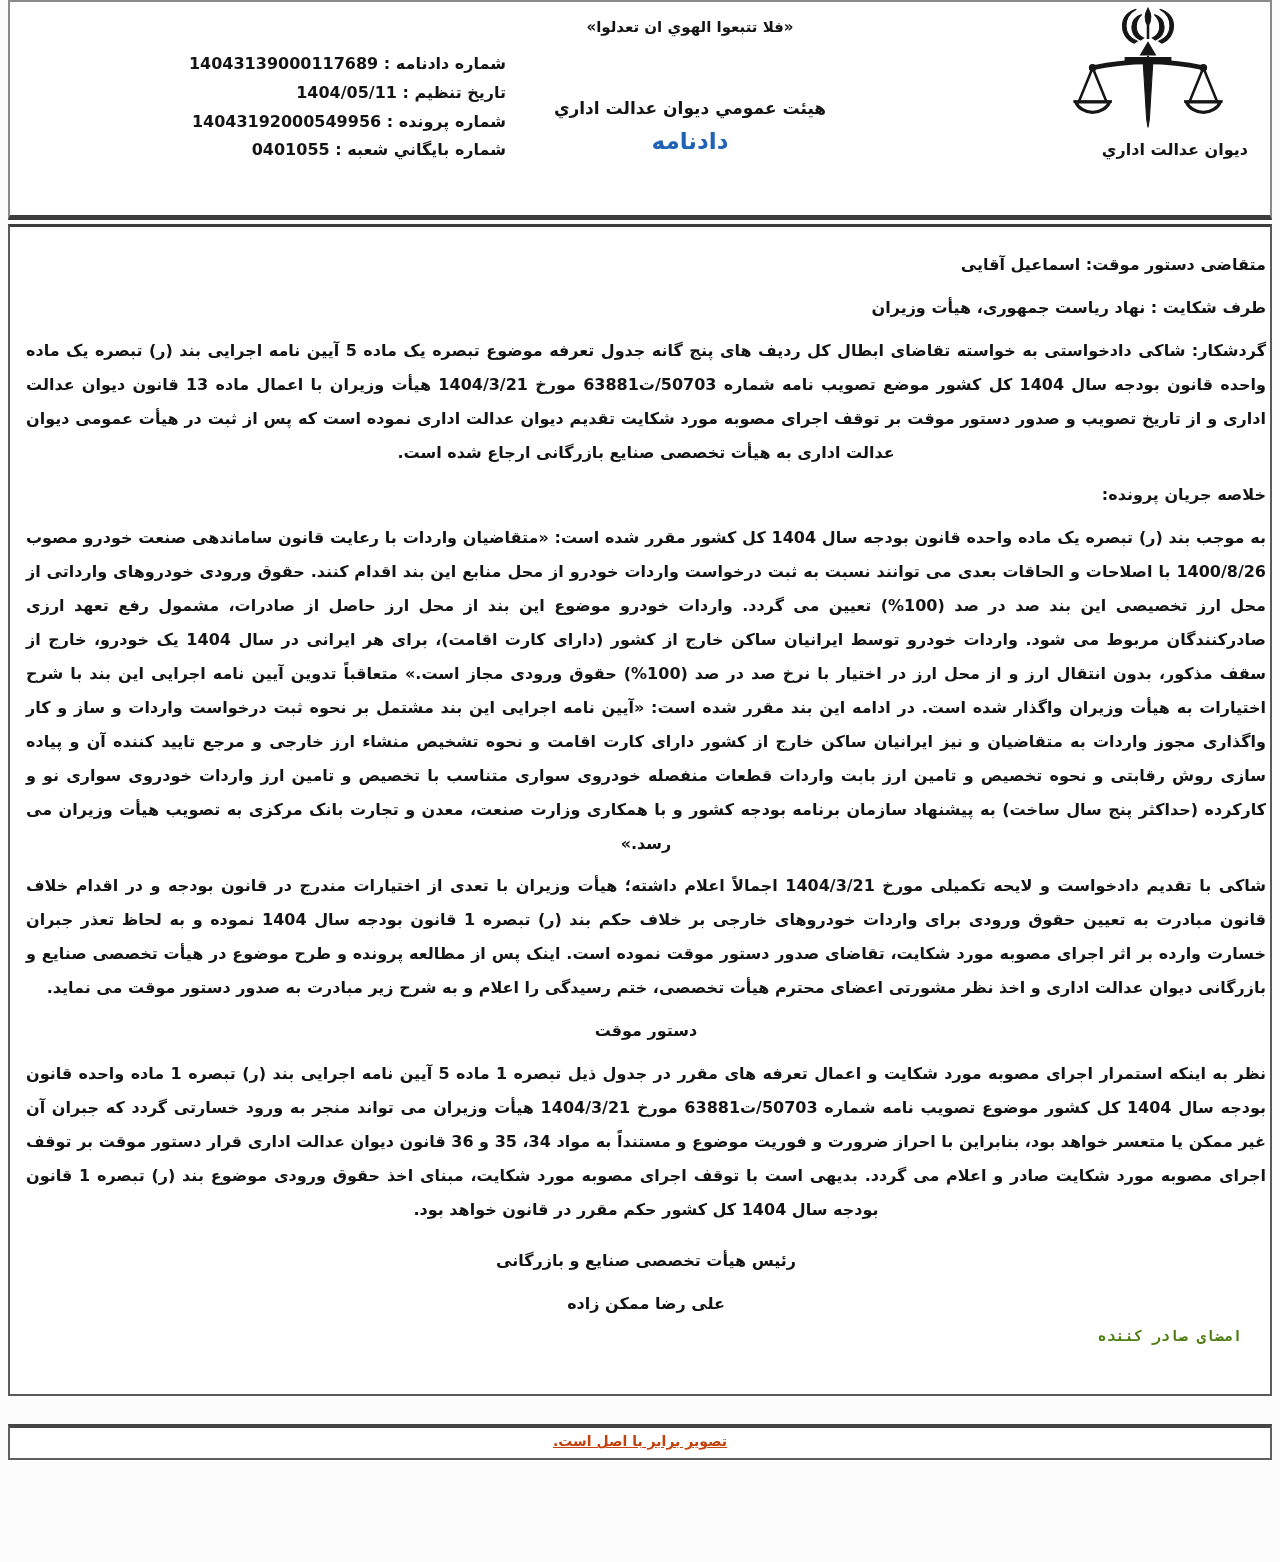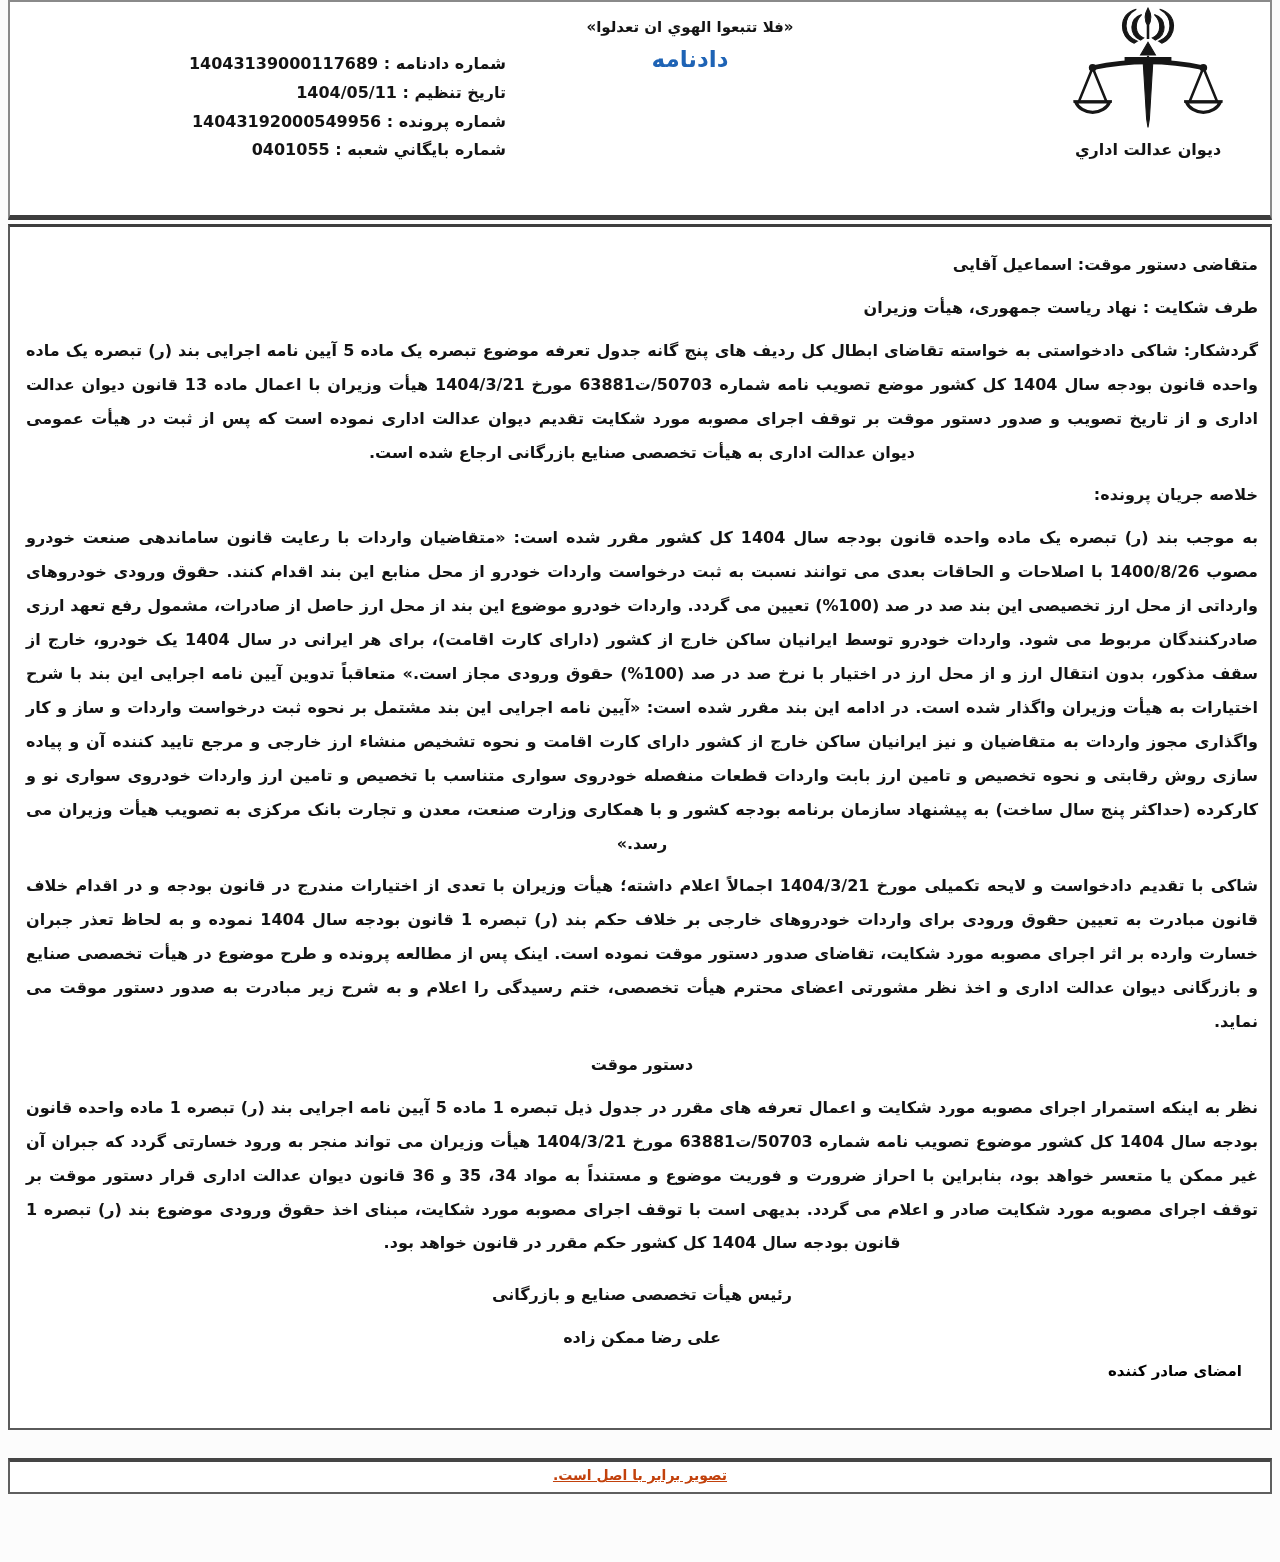--- a/index.html
+++ b/index.html
@@ -6,37 +6,37 @@
   .page{
     width:1280px;height:1562px;box-sizing:border-box;
     padding:0 8px;direction:rtl;position:relative;
     font-family:"DejaVu Sans",sans-serif;font-weight:bold;color:#141414;
     background:#fcfcfc;overflow:hidden;
   }
   .hdr{
     position:relative;height:220px;background:#fff;
     border:2px solid #8a8a8a;border-bottom:5px solid #3d3d3d;box-sizing:border-box;
   }
-  .logo-wrap{position:absolute;top:4px;right:22px;width:200px;text-align:center;}
+  .logo-wrap{position:absolute;top:4px;right:22px;width:200px;}
   .logo-wrap svg{display:block;margin:0 auto;}
   .logo-caption{font-size:16px;margin-top:2px;letter-spacing:0;}
   .center-wrap{position:absolute;top:16px;right:300px;width:560px;text-align:center;}
   .quote{font-size:15px;}
   .org{font-size:17px;margin-top:62px;}
   .doc-type{font-size:23px;margin-top:10px;}
   .fields-wrap{
     position:absolute;top:48px;left:96px;width:400px;
     text-align:right;font-size:16px;line-height:1.8;
   }
   .field-row{white-space:nowrap;}
   .num{direction:ltr;unicode-bidi:isolate;margin-top:8px;}
   .body-box{
     margin-top:4px;background:#fff;border:2px solid #5a5a5a;border-top:3px solid #3d3d3d;
     box-sizing:border-box;position:relative;
-    padding:12px 12px 64px 16px;font-size:16px;line-height:2.12;
+    padding:12px 4px 64px 16px;font-size:16px;line-height:2.12;
   }
   .body-box p{margin:9px 0;}
   .p-line{text-align:right;}
   .p-just-c{text-align:justify;text-align-last:center;}
   .p-just-r{text-align:justify;text-align-last:right;}
   .sec-heading{text-align:right;margin:14px 0 6px;}
   .center-heading{text-align:center;margin:20px 0 16px;}
   .sig-block{text-align:center;margin-top:18px;}
   .sig-title{margin:6px 0 0;}
   .sig-name{margin:22px 0 0;}
@@ -84,20 +84,21 @@
           <path d="M122 58 L109 90 M122 58 L135 90" fill="none" stroke-width="2.4"></path>
           <path d="M106 90 A 17 15 0 0 0 138 90 Z" fill="none" stroke-width="3"></path>
           <line x1="104" y1="90" x2="140" y2="90" stroke-width="2.4"></line>
         </g>
       </svg>
       <div class="logo-caption">ديوان عدالت اداري</div>
     </div>
 
     <div class="center-wrap">
       <div class="quote">«فلا تتبعوا الهوي ان تعدلوا»</div>
+      <div class="org">هيئت عمومي ديوان عدالت اداري</div>
       <div class="doc-type" style="color: rgb(30, 99, 181);">دادنامه</div>
     </div>
 
     <div class="fields-wrap">
       <div class="field-row"><span>شماره دادنامه</span><span> : </span><span class="num">14043139000117689</span></div>
       <div class="field-row"><span>تاريخ تنظيم</span><span> : </span><span class="num">1404/05/11</span></div>
       <div class="field-row"><span>شماره پرونده</span><span> : </span><span class="num">14043192000549956</span></div>
       <div class="field-row"><span>شماره بايگاني شعبه</span><span> : </span><span class="num">0401055</span></div>
     </div>
   </div>
@@ -108,21 +109,21 @@
     <p class="p-just-c">گردشکار: شاکی دادخواستی به خواسته تقاضای ابطال کل ردیف های پنج گانه جدول تعرفه موضوع تبصره یک ماده 5 آیین نامه اجرایی بند (ر) تبصره یک ماده واحده قانون بودجه سال 1404 کل کشور موضع تصویب نامه شماره 50703/ت63881 مورخ 1404/3/21 هیأت وزیران با اعمال ماده 13 قانون دیوان عدالت اداری و از تاریخ تصویب و صدور دستور موقت بر توقف اجرای مصوبه مورد شکایت تقدیم دیوان عدالت اداری نموده است که پس از ثبت در هیأت عمومی دیوان عدالت اداری به هیأت تخصصی صنایع بازرگانی ارجاع شده است.</p>
     <p class="sec-heading">خلاصه جریان پرونده:</p>
     <p class="p-just-c">به موجب بند (ر) تبصره یک ماده واحده قانون بودجه سال 1404 کل کشور مقرر شده است: «متقاضیان واردات با رعایت قانون ساماندهی صنعت خودرو مصوب 1400/8/26 با اصلاحات و الحاقات بعدی می توانند نسبت به ثبت درخواست واردات خودرو از محل منابع این بند اقدام کنند. حقوق ورودی خودروهای وارداتی از محل ارز تخصیصی این بند صد در صد (100%) تعیین می گردد. واردات خودرو موضوع این بند از محل ارز حاصل از صادرات، مشمول رفع تعهد ارزی صادرکنندگان مربوط می شود. واردات خودرو توسط ایرانیان ساکن خارج از کشور (دارای کارت اقامت)، برای هر ایرانی در سال 1404 یک خودرو، خارج از سقف مذکور، بدون انتقال ارز و از محل ارز در اختیار با نرخ صد در صد (100%) حقوق ورودی مجاز است.» متعاقباً تدوین آیین نامه اجرایی این بند با شرح اختیارات به هیأت وزیران واگذار شده است. در ادامه این بند مقرر شده است: «آیین نامه اجرایی این بند مشتمل بر نحوه ثبت درخواست واردات و ساز و کار واگذاری مجوز واردات به متقاضیان و نیز ایرانیان ساکن خارج از کشور دارای کارت اقامت و نحوه تشخیص منشاء ارز خارجی و مرجع تایید کننده آن و پیاده سازی روش رقابتی و نحوه تخصیص و تامین ارز بابت واردات قطعات منفصله خودروی سواری متناسب با تخصیص و تامین ارز واردات خودروی سواری نو و کارکرده (حداکثر پنج سال ساخت) به پیشنهاد سازمان برنامه بودجه کشور و با همکاری وزارت صنعت، معدن و تجارت  بانک مرکزی به تصویب هیأت وزیران می رسد.»</p>
     <p class="p-just-r">شاکی با تقدیم دادخواست و لایحه تکمیلی مورخ 1404/3/21 اجمالاً اعلام داشته؛ هیأت وزیران با تعدی از اختیارات مندرج در قانون بودجه و در اقدام خلاف قانون مبادرت به تعیین حقوق ورودی برای واردات خودروهای خارجی بر خلاف حکم بند (ر) تبصره 1 قانون بودجه سال 1404 نموده و به لحاظ تعذر جبران خسارت وارده بر اثر اجرای مصوبه مورد شکایت، تقاضای صدور دستور موقت نموده است. اینک پس از مطالعه پرونده و طرح موضوع در هیأت تخصصی صنایع و بازرگانی دیوان عدالت اداری و اخذ نظر مشورتی اعضای محترم هیأت تخصصی، ختم رسیدگی را اعلام و به شرح زیر مبادرت به صدور دستور موقت می نماید.</p>
     <p class="center-heading">دستور موقت</p>
     <p class="p-just-c">نظر به اینکه استمرار اجرای مصوبه مورد شکایت و اعمال تعرفه های مقرر در جدول ذیل تبصره 1 ماده 5 آیین نامه اجرایی بند (ر) تبصره 1 ماده واحده قانون بودجه سال 1404 کل کشور موضوع تصویب نامه شماره 50703/ت63881 مورخ 1404/3/21 هیأت وزیران می تواند منجر به ورود خسارتی گردد که جبران آن غیر ممکن یا متعسر خواهد بود، بنابراین با احراز ضرورت و فوریت موضوع و مستنداً به مواد 34، 35 و 36 قانون دیوان عدالت اداری قرار دستور موقت بر توقف اجرای مصوبه مورد شکایت صادر و اعلام می گردد. بدیهی است با توقف اجرای مصوبه مورد شکایت، مبنای اخذ حقوق ورودی موضوع بند (ر) تبصره 1 قانون بودجه سال 1404 کل کشور حکم مقرر در قانون خواهد بود.</p>
     <div class="sig-block">
       <p class="sig-title">رئیس هیأت تخصصی صنایع و بازرگانی</p>
       <p class="sig-name">علی رضا ممکن زاده</p>
     </div>
-    <div class="watermark" style="color: #000000;">امضای صادر کننده</div>
+    <div class="watermark" style="color: #4d7c0f; font-family: Liberation Mono, monospace;">امضای صادر کننده</div>
   </div>
 
   <div class="ftr">
     <div class="certified" style="color: #c2410c;">تصویر برابر با اصل است.</div>
 
   </div>
 
 </div>
 
 </body></html>

